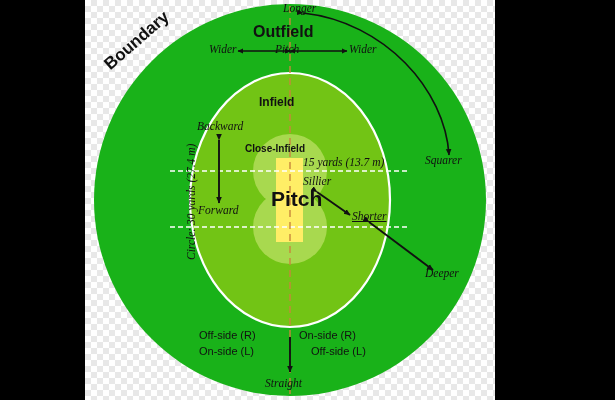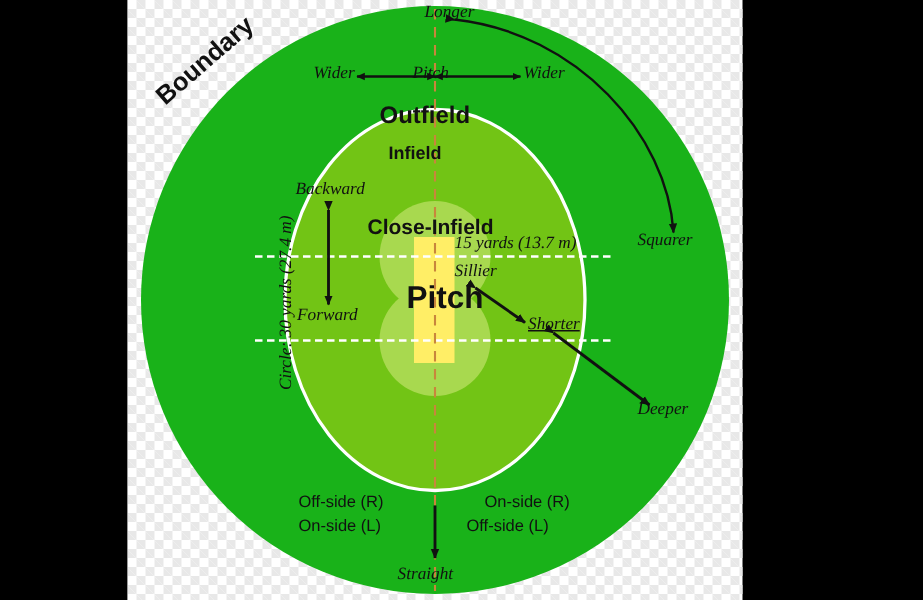--- a/index.html
+++ b/index.html
@@ -59,21 +59,21 @@
     color: #111111;
     white-space: nowrap;
     line-height: 1;
     -webkit-font-smoothing: antialiased;
   }
   .sans   { font-family: "Liberation Sans", sans-serif; }
   .serif-i{ font-family: "Liberation Serif", serif; font-style: italic; }
 
   .t-outfield     { font-size: 16px; font-weight: 700; }
   .t-infield      { font-size: 12px; font-weight: 700; }
-  .t-closeinfield { font-size: 14px; font-weight: 700; }
+  .t-closeinfield { font-size: 10px; font-weight: 700; }
   .t-pitch        { font-size: 21px; font-weight: 700; }
   .t-dir          { font-size: 11.5px; }
   .t-side         { font-size: 11px; font-weight: 400; }
   .t-boundary     { font-size: 17px; font-weight: 700; }
   .t-meas         { font-size: 11.5px; }
 
   .rot-boundary {
     transform: rotate(-41deg);
     transform-origin: left top;
   }
@@ -127,21 +127,21 @@
 
       <line x1="284" y1="222" x2="348" y2="270" stroke="#111111" stroke-width="1.9" marker-start="url(#ah)" marker-end="url(#ah)"></line>
 
       <line x1="205" y1="337" x2="205" y2="372" stroke="#111111" stroke-width="1.9" marker-end="url(#ah)"></line>
     </svg>
 
     <div class="lbl sans t-boundary rot-boundary" style="left:16px; top:60px;">Boundary</div>
 
     <div class="lbl serif-i t-dir" style="left:198px; top:3px;">Longer</div>
 
-    <div class="lbl sans t-outfield" style="left:168px; top:24px;margin-top:46px;">Outfield</div>
+    <div class="lbl sans t-outfield" style="left:168px; top:24px;">Outfield</div>
 
     <div class="lbl serif-i t-dir" style="left:124px; top:44px;">Wider</div>
 
     <div class="lbl serif-i t-dir" style="left:190px; top:44px;">Pitch</div>
 
     <div class="lbl serif-i t-dir" style="left:264px; top:44px;">Wider</div>
 
     <div class="lbl sans t-infield" style="left:174px; top:96px;">Infield</div>
 
     <div class="lbl serif-i t-meas rot-circle" style="left:101px; top:260px;">Circle: 30 yards (27.4 m)</div>
@@ -161,20 +161,20 @@
     <div class="lbl serif-i t-dir" style="left:267px; top:211px;text-decoration:underline;">Shorter</div>
 
     <div class="lbl serif-i t-dir" style="left:340px; top:155px;">Squarer</div>
 
     <div class="lbl serif-i t-dir" style="left:340px; top:268px;">Deeper</div>
 
     <div class="lbl sans t-side" style="left:114px; top:330px;">Off-side (R)</div>
 
     <div class="lbl sans t-side" style="left:114px; top:346px;">On-side (L)</div>
 
-    <div class="lbl sans t-side" style="left:238px; top:330px;">On-side (R)</div>
+    <div class="lbl sans t-side" style="left:214px; top:330px;">On-side (R)</div>
 
     <div class="lbl sans t-side" style="left:226px; top:346px;">Off-side (L)</div>
 
     <div class="lbl serif-i t-dir" style="left:180px; top:378px;">Straight</div>
 
   </div>
 </div>
 
 </body></html>

